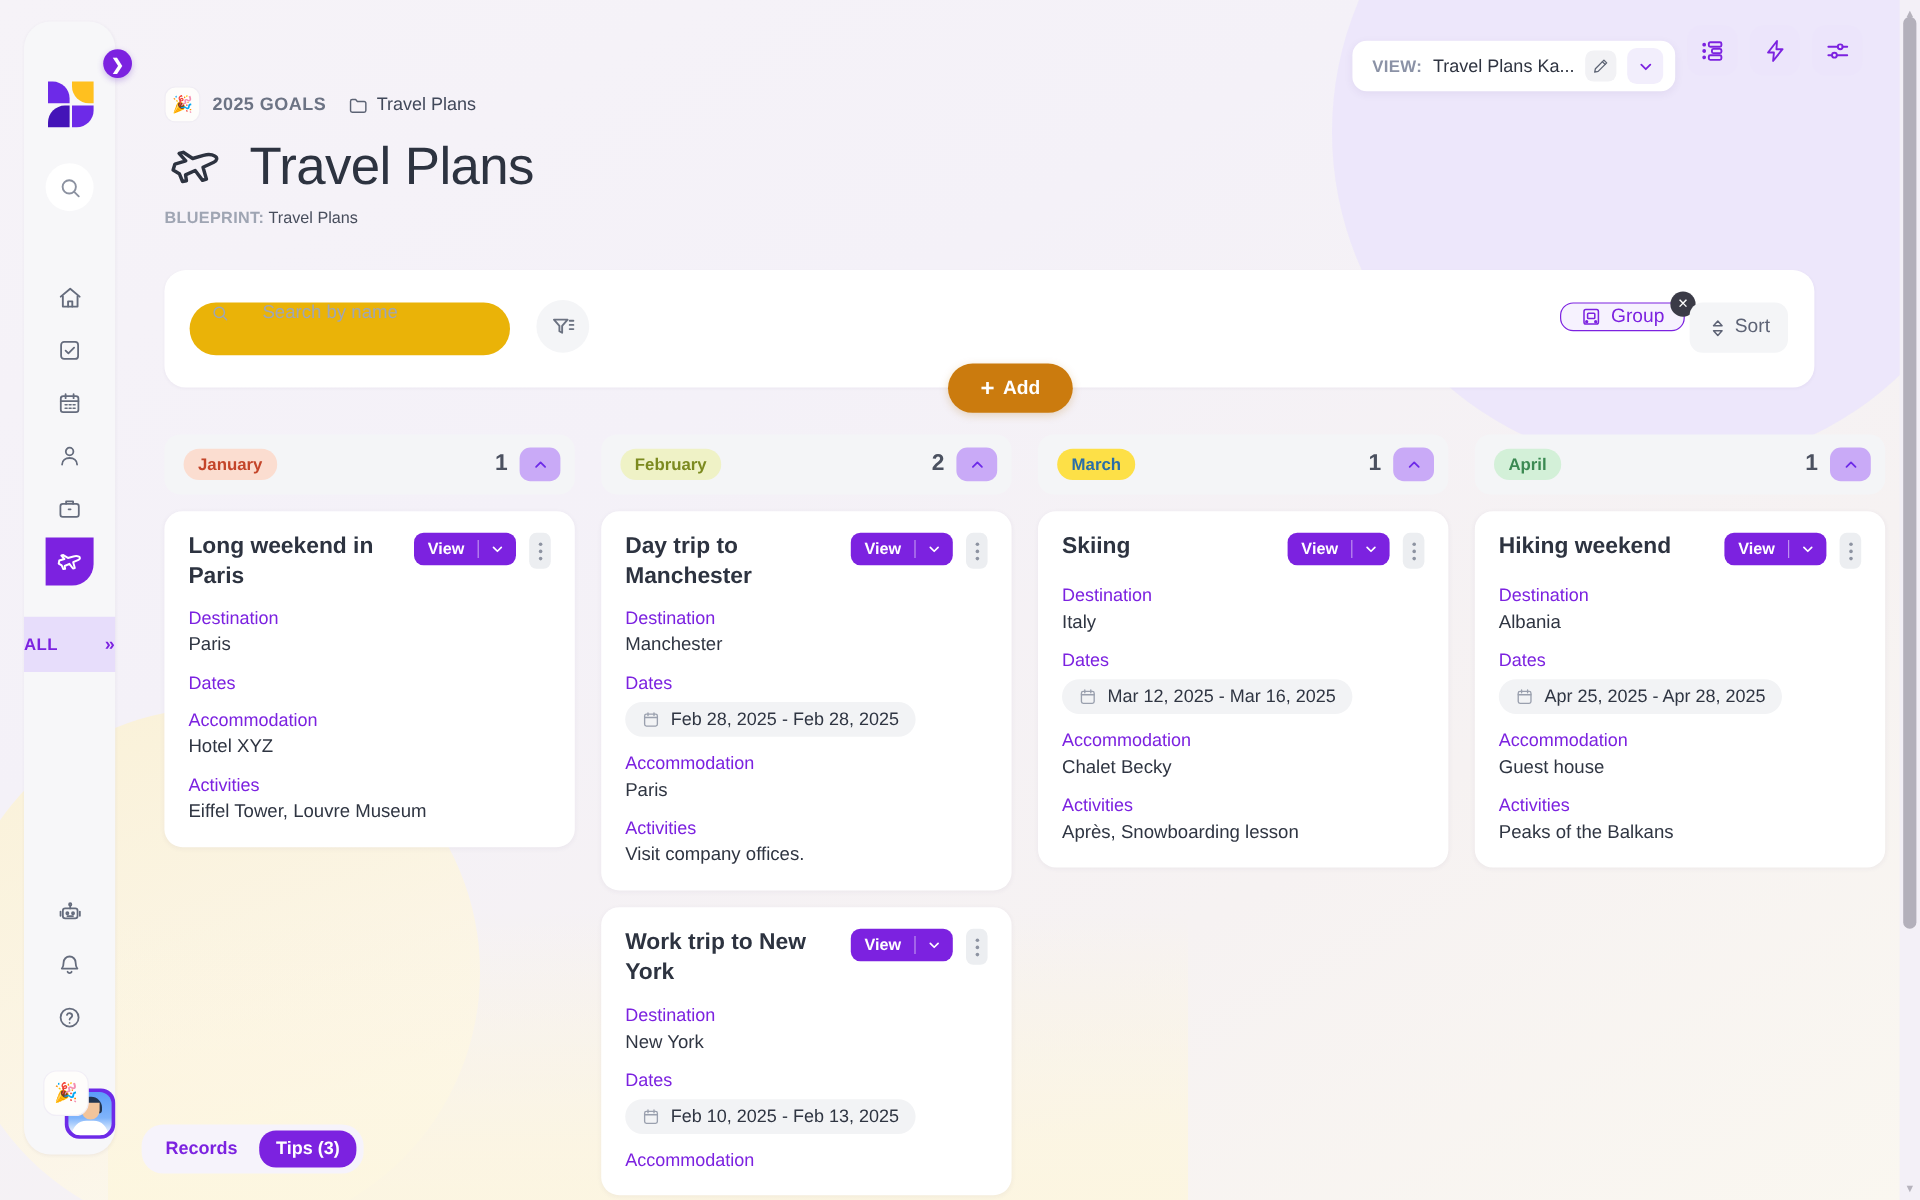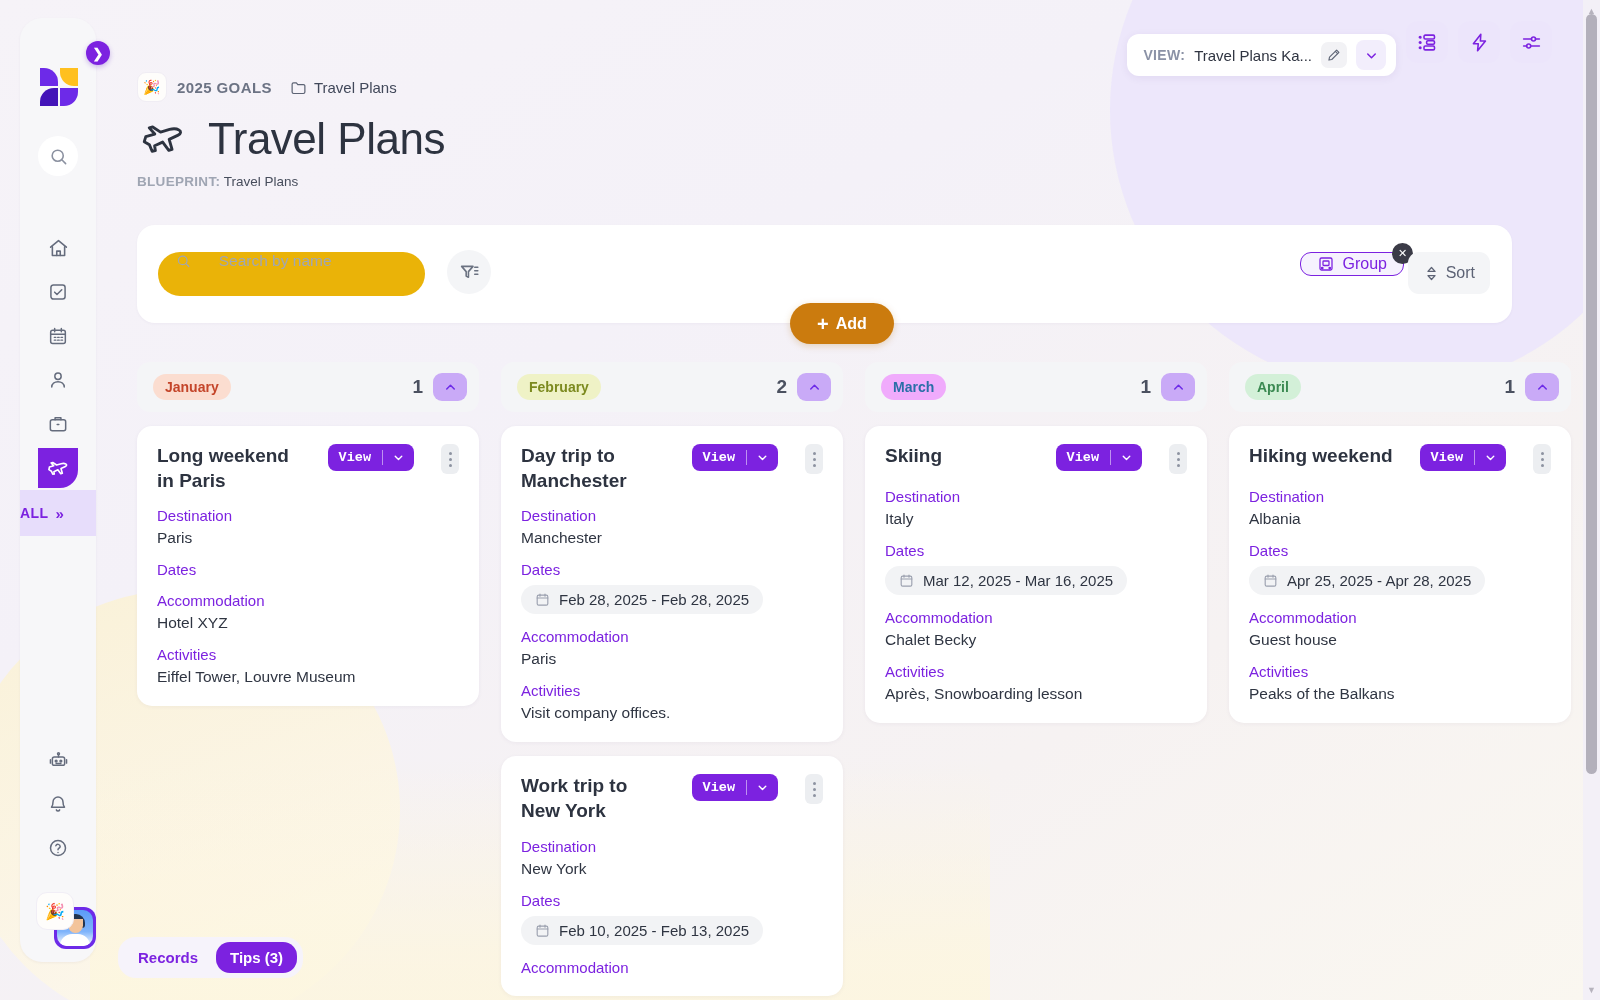--- a/index.html
+++ b/index.html
@@ -91,24 +91,24 @@
   }
   .rail-item.active .nav-chip {
     position: absolute; left: 18px; top: 2px;
     width: 40px; height: 40px;
     background: #7c22e0;
     border-radius: 0 0 18px 0;
   }
   .rail-item.active svg { position: relative; z-index: 2; }
 
   .rail-all {
-    position: absolute; left: 0; top: 472px;
+    position: absolute; left: 0; top: 496px;
     width: 76px; height: 46px;
     background: #e7ddfb;
-    display: flex; align-items: center; justify-content: flex-start;
+    display: flex; align-items: center; justify-content: space-between;
     gap: 7px; cursor: pointer;
   }
   .rail-all span { color: #7c22e0; font-size: 14px; font-weight: 700; letter-spacing: .4px; }
   .rail-all .chev { color: #7c22e0; font-size: 15px; font-weight: 700; }
 
   .rail-bottom { position: absolute; left: 0; bottom: 92px; width: 76px; }
   .rail-bottom .rail-item { height: 44px; }
 
   .avatar-stack { position: absolute; left: 16px; bottom: 14px; width: 60px; height: 56px; }
   .ws-badge {
@@ -288,26 +288,26 @@
   .col-collapse {
     width: 34px; height: 28px; border-radius: 9px; background: #c9aaf7;
     display: flex; align-items: center; justify-content: center; cursor: pointer;
   }
 
   .card {
     background: #fff; border-radius: 15px;
     margin-top: 14px; padding: 18px 20px 20px 20px;
     box-shadow: 0 1px 4px rgba(50,30,90,.05);
   }
-  .card-top { display: flex; align-items: flex-start; gap: 24px; }
+  .card-top { display: flex; align-items: flex-start; gap: 8px; }
   .card-title {
     font-size: 19px; font-weight: 700; color: #2d3340;
     line-height: 1.3; flex: 1; min-width: 0;
   }
-  .view-group { display: flex; align-items: center; background: #7c22e0; border-radius: 8px; height: 27px; flex: none; font-family: Liberation Mono, monospace; }
+  .view-group { display: flex; align-items: center; background: #7c22e0; border-radius: 8px; height: 27px; flex: none; }
   .view-group .vg-label { color: #fff; font-size: 13.5px; font-weight: 700; padding: 0 11px; cursor: pointer; }
   .view-group .vg-div { width: 1px; height: 15px; background: rgba(255,255,255,.5); }
   .view-group .vg-chev { padding: 0 9px; color: #fff; display: flex; align-items: center; cursor: pointer; }
   .kebab {
     width: 18px; height: 30px; border-radius: 6px; background: #eceef1;
     display: flex; flex-direction: column; align-items: center; justify-content: center; gap: 3px;
     cursor: pointer; flex: none; margin-left: 3px;
   }
   .kebab i { width: 3px; height: 3px; border-radius: 50%; background: #8d93a1; display: block; }
 
@@ -632,21 +632,21 @@
           </div><div class="field-label">Destination</div><div class="field-value">New York</div><div class="field-label">Dates</div><div class="date-chip">
             <svg width="15" height="15" viewBox="0 0 24 24" fill="none" stroke="#9aa0ae" stroke-width="1.8" stroke-linecap="round">
               <rect x="3.5" y="5" width="17" height="16" rx="2.4"></rect>
               <path d="M3.5 9.5h17M8 3.2v3.6M16 3.2v3.6"></path>
             </svg>
             <span>Feb 10, 2025 - Feb 13, 2025</span>
           </div><div class="field-label">Accommodation</div></div>
       </div>
       <div class="column">
         <div class="col-head">
-          <span class="month-pill" style="background:#f0abfc;color:#2a6ea8">March</span>
+          <span class="month-pill" style="background:#fde047;color:#2a6ea8">March</span>
           <span class="col-count">1</span>
           <span class="col-collapse">
             <svg width="15" height="15" viewBox="0 0 24 24" fill="none" stroke="#6d2ae8" stroke-width="2.4" stroke-linecap="round" stroke-linejoin="round">
               <path d="M6 14.5l6-6 6 6"></path>
             </svg>
           </span>
         </div>
         <div class="card"><div class="card-top">
             <div class="card-title">Skiing</div>
             <div class="view-group">

